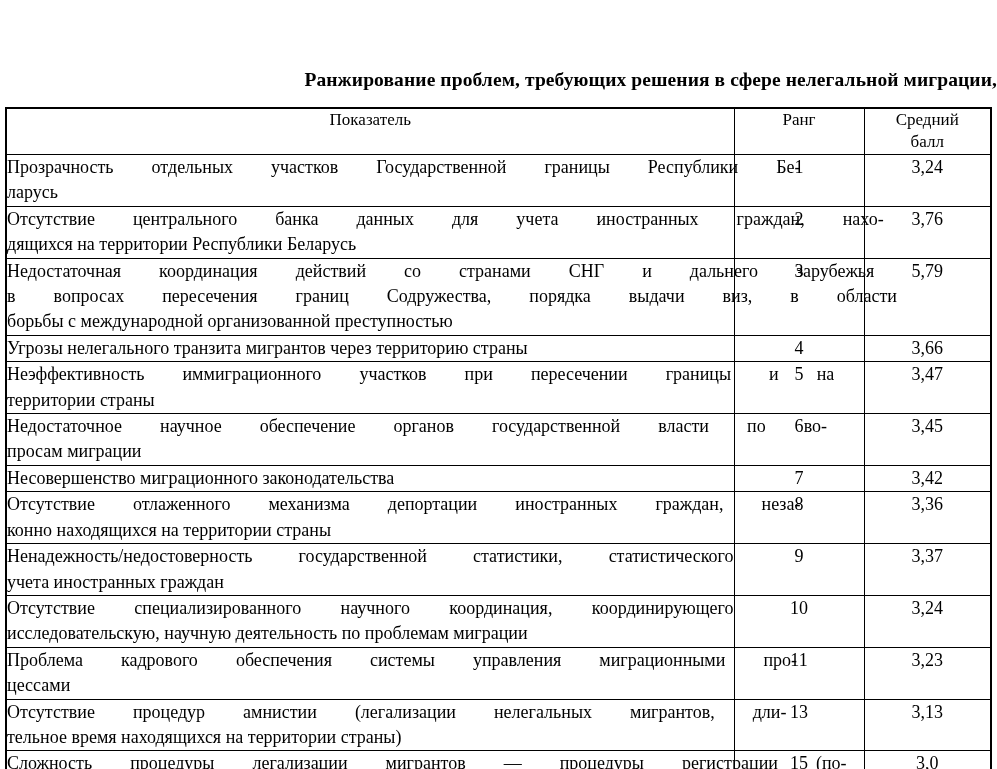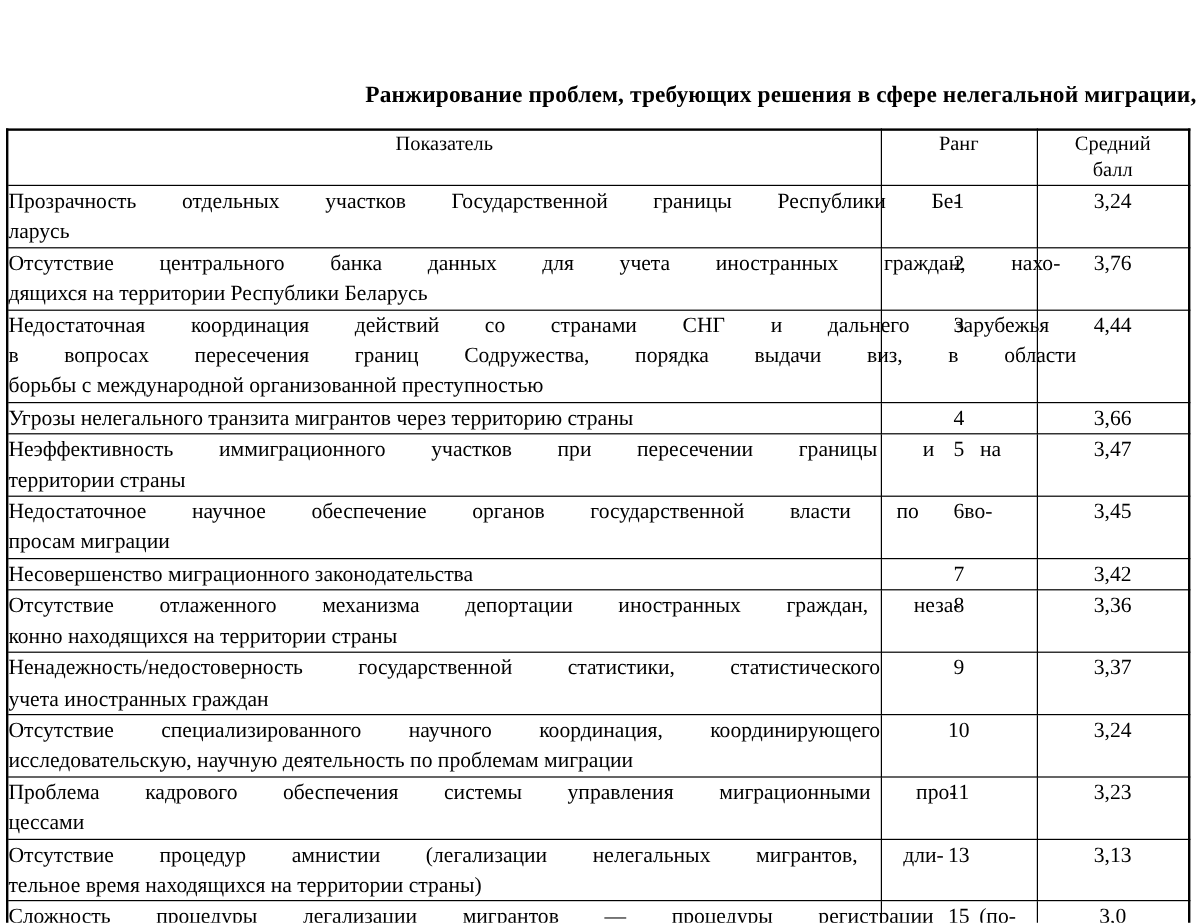--- a/index.html
+++ b/index.html
@@ -184,21 +184,21 @@
                 <span>Содружества,</span>
                 <span>порядка</span>
                 <span>выдачи</span>
                 <span>виз,</span>
                 <span>в</span>
                 <span>области</span>
               </span>
               <span class="ln">борьбы с международной организованной преступностью</span>
             </td>
             <td class="cell-rank">3</td>
-            <td class="cell-score">4,44</td>
+            <td class="cell-score">5,79</td>
           </tr>
           <tr>
             <td class="cell-name">
               <span class="ln">Угрозы нелегального транзита мигрантов через территорию страны</span>
             </td>
             <td class="cell-rank">4</td>
             <td class="cell-score">3,66</td>
           </tr>
           <tr>
             <td class="cell-name">

